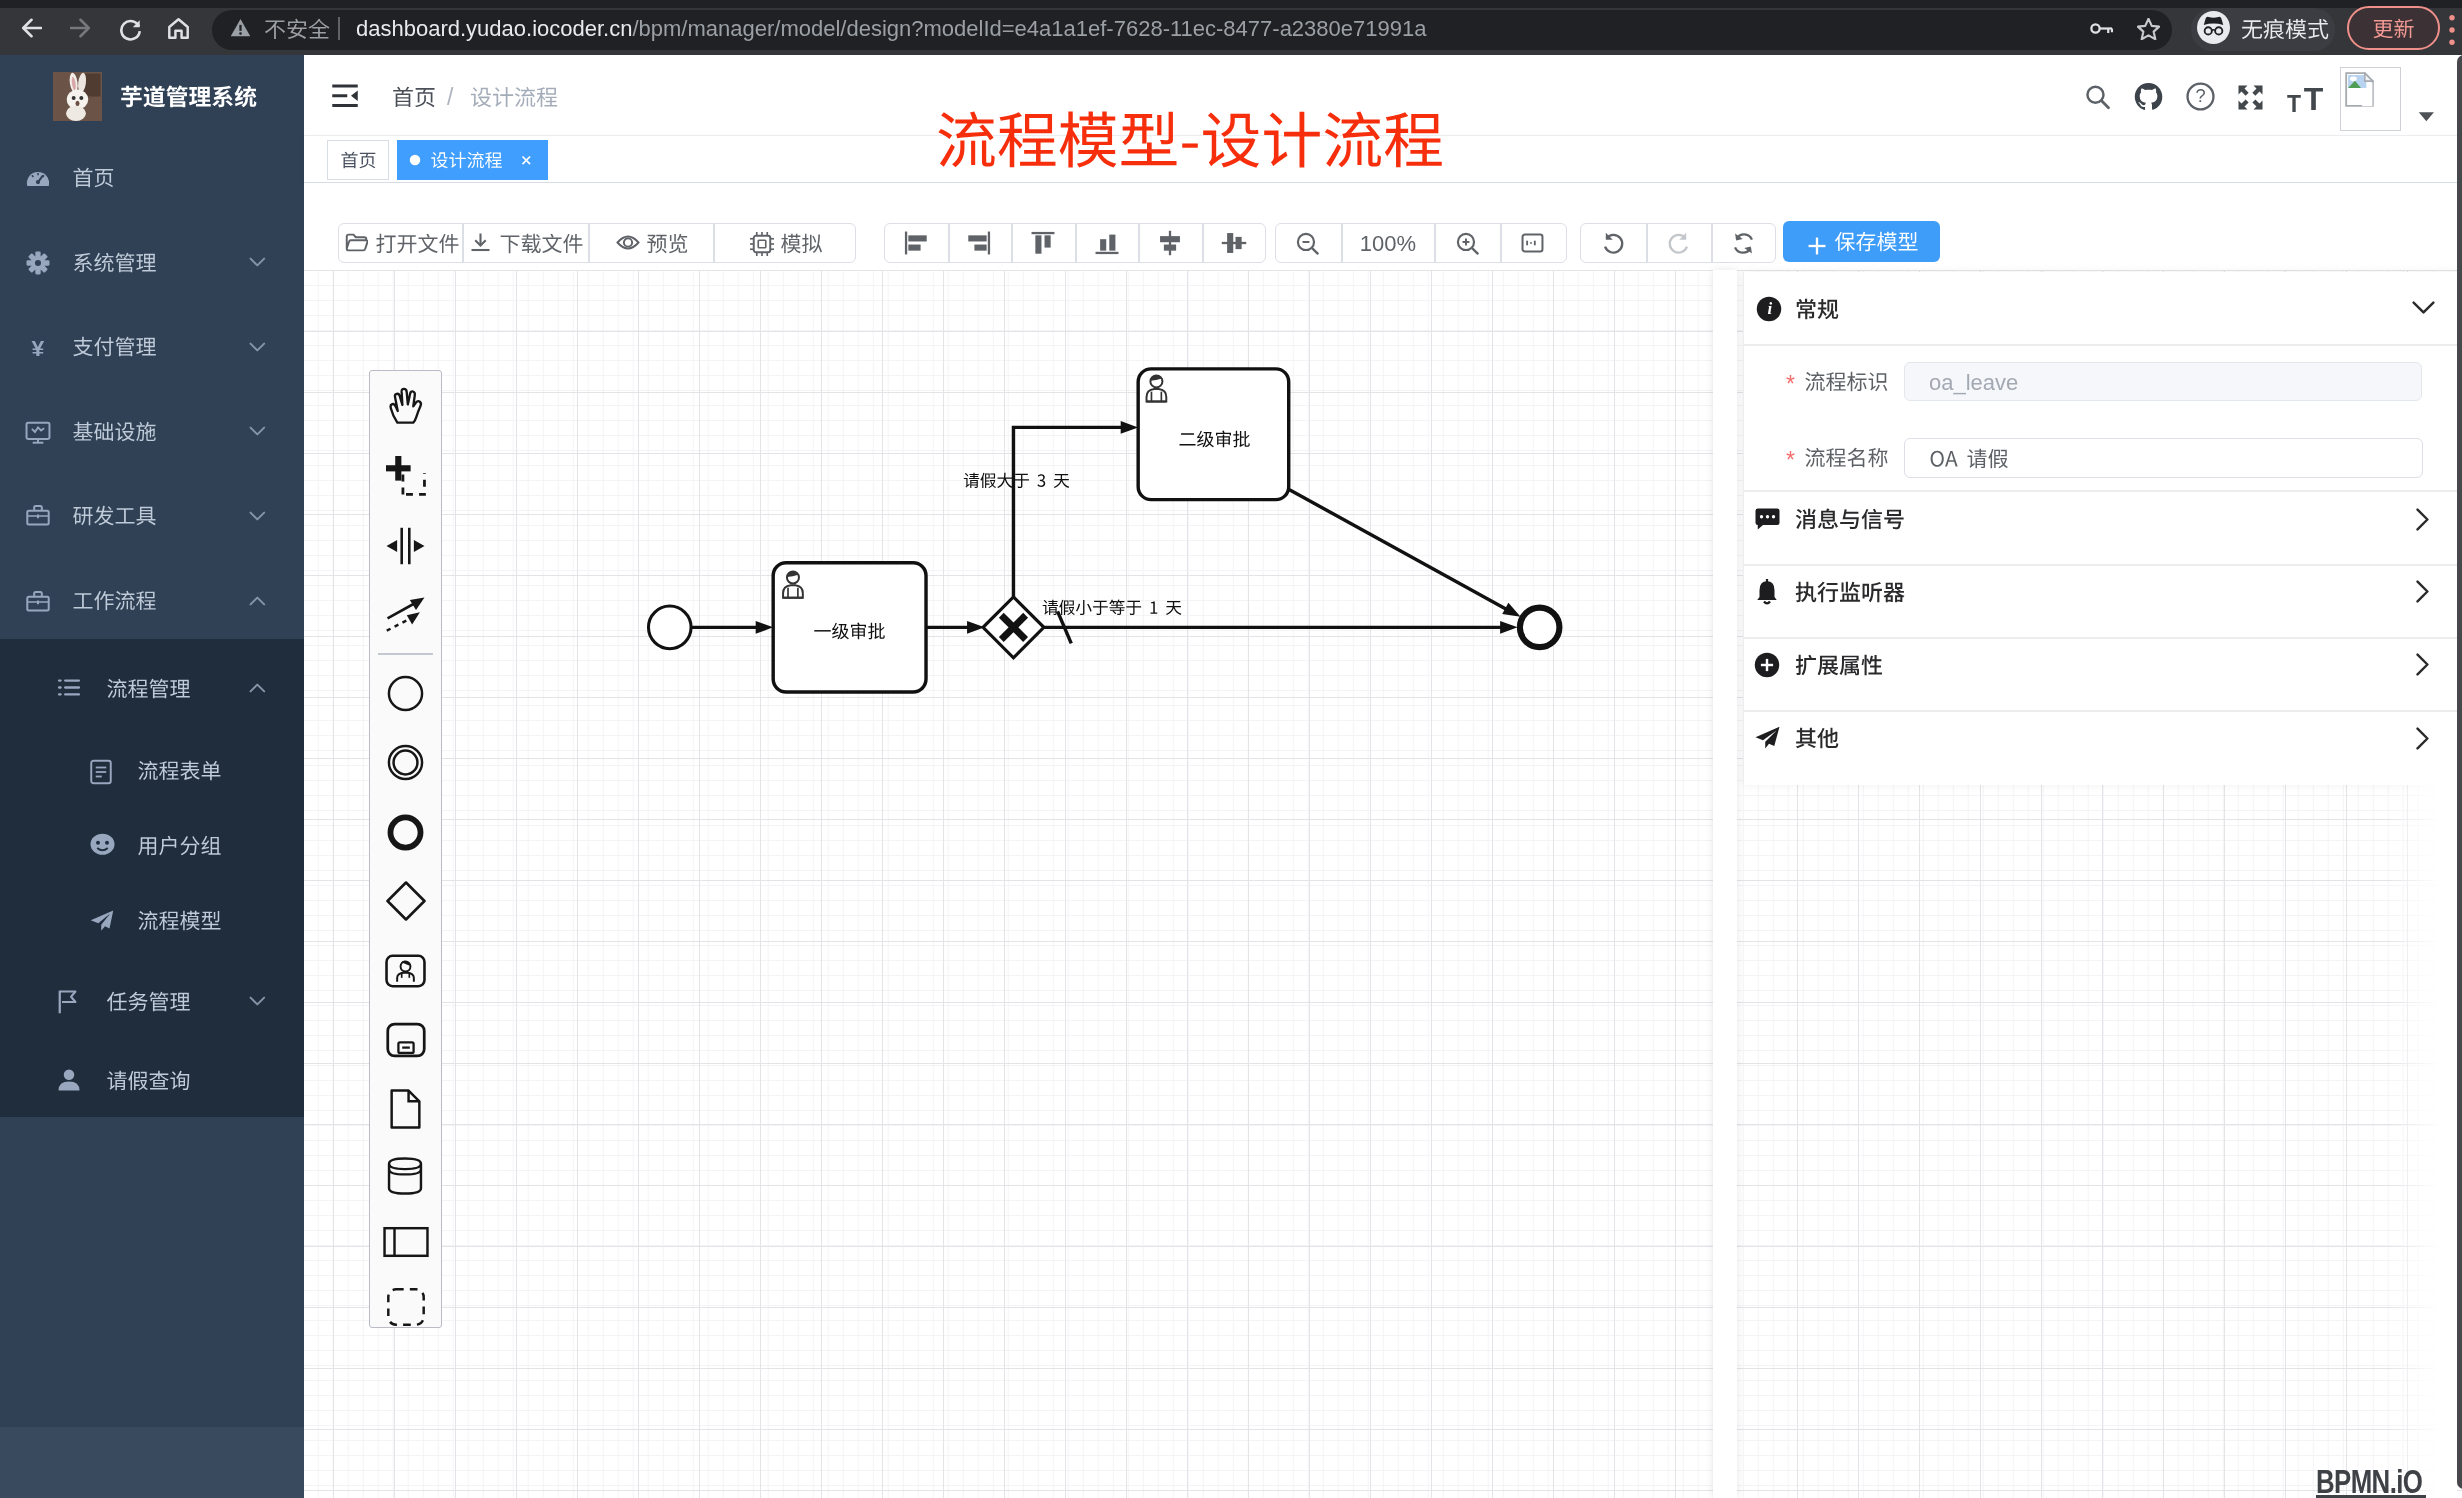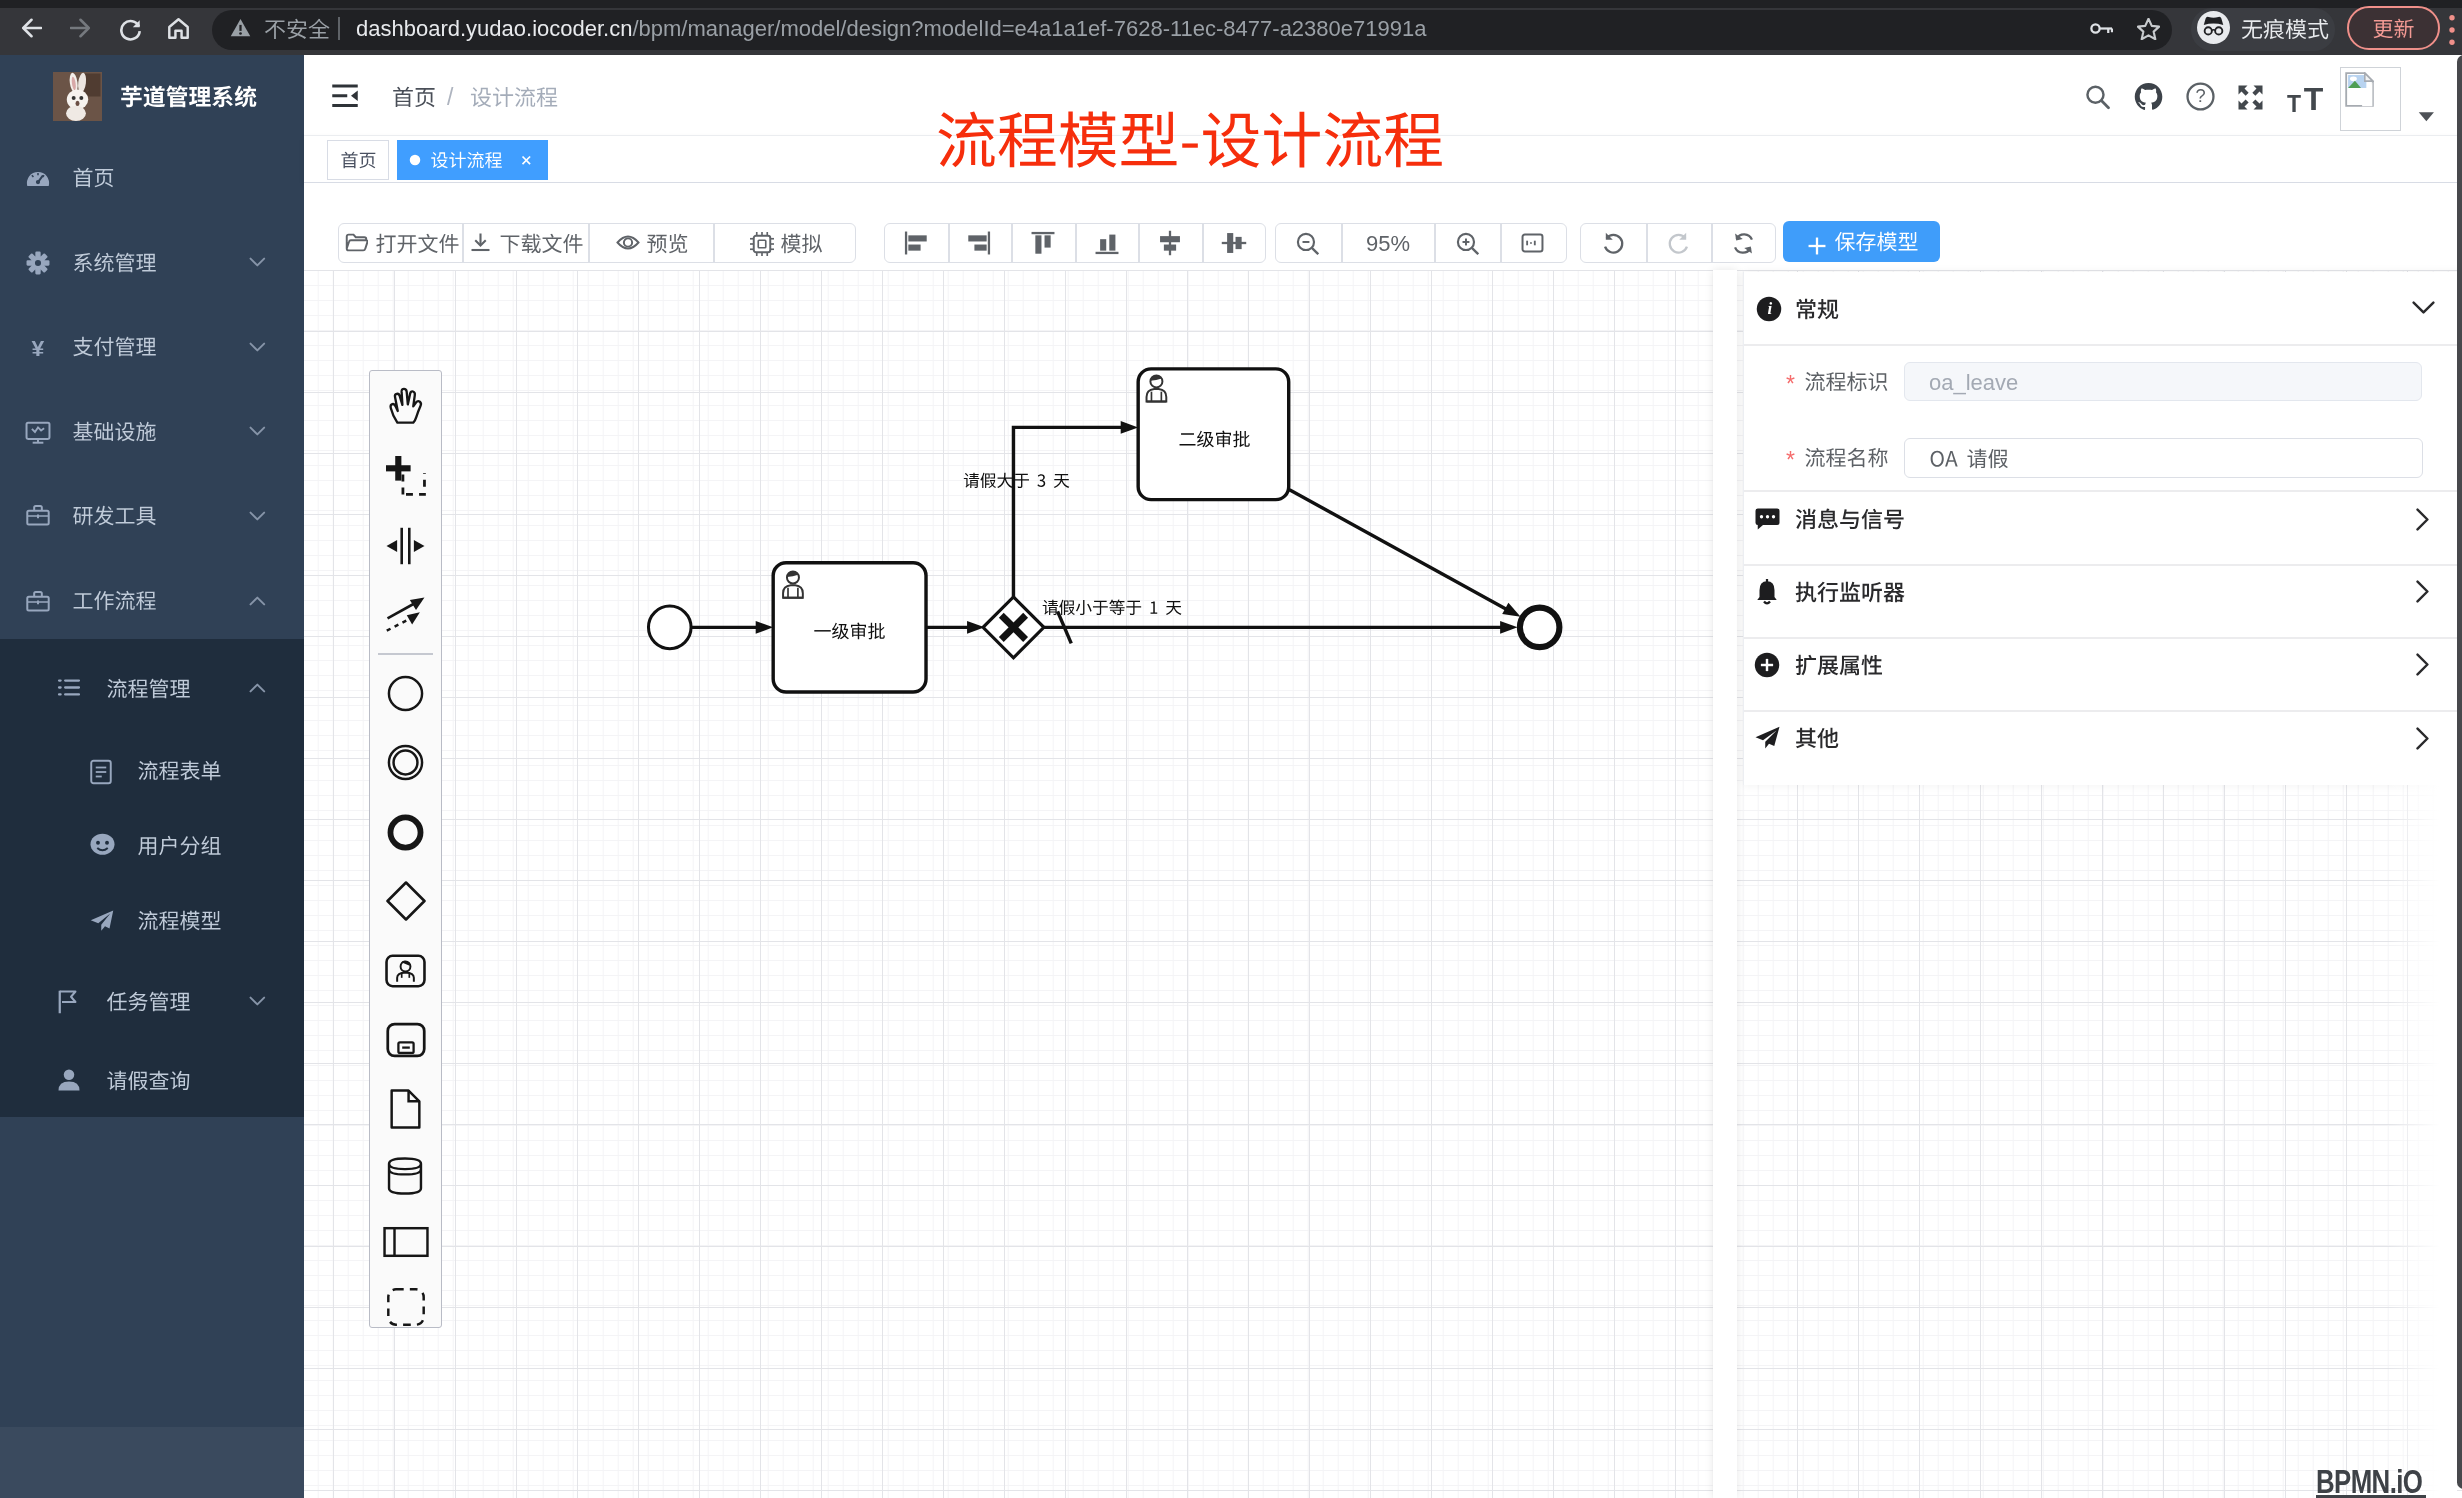--- a/index.html
+++ b/index.html
@@ -356,21 +356,21 @@
         <rect x="4" y="8" width="26" height="8" rx="0" fill="#5f6368"></rect>
         <rect x="9" y="19" width="16" height="8" rx="0" fill="#5f6368"></rect>
       </svg><svg class="ab" style="left:1221px;top:230px;" width="26" height="26" viewBox="0 0 34 34" fill="none">
         <line x1="1" y1="17" x2="33" y2="17" stroke="#5f6368" stroke-width="3"></line>
         <rect x="8" y="4" width="8" height="26" rx="0" fill="#5f6368"></rect>
         <rect x="19" y="9" width="8" height="16" rx="0" fill="#5f6368"></rect>
       </svg><div class="ab" style="left:1275px;top:223px;width:292px;height:40px;background:#fff;border:1.5px solid #dcdfe6;border-radius:6px"></div><div class="ab" style="left:1341px;top:223px;width:1.5px;height:40px;background:#dcdfe6"></div><div class="ab" style="left:1434px;top:223px;width:1.5px;height:40px;background:#dcdfe6"></div><div class="ab" style="left:1500px;top:223px;width:1.5px;height:40px;background:#dcdfe6"></div><svg class="ab" style="left:1296px;top:232px;" width="23" height="23" viewBox="0 0 30 30" fill="none">
         <circle cx="13" cy="13" r="10.5" fill="none" stroke="#5f6368" stroke-width="2.8"></circle>
         <line x1="21" y1="21" x2="29" y2="29" stroke="#5f6368" stroke-width="3"></line>
         <line x1="8.5" y1="13" x2="17.5" y2="13" stroke="#5f6368" stroke-width="2.6"></line>
-      </svg><div class="ab" style="left:1341px;top:231px;width:94px;height:24px;text-align:center;font-size:22px;color:#5f6368">95%</div><svg class="ab" style="left:1456px;top:232px;" width="23" height="23" viewBox="0 0 30 30" fill="none">
+      </svg><div class="ab" style="left:1341px;top:231px;width:94px;height:24px;text-align:center;font-size:22px;color:#5f6368">100%</div><svg class="ab" style="left:1456px;top:232px;" width="23" height="23" viewBox="0 0 30 30" fill="none">
         <circle cx="13" cy="13" r="10.5" fill="none" stroke="#5f6368" stroke-width="2.8"></circle>
         <line x1="21" y1="21" x2="29" y2="29" stroke="#5f6368" stroke-width="3"></line>
         <line x1="8.5" y1="13" x2="17.5" y2="13" stroke="#5f6368" stroke-width="2.6"></line>
         <line x1="13" y1="8.5" x2="13" y2="17.5" stroke="#5f6368" stroke-width="2.6"></line>
       </svg><svg class="ab" style="left:1521px;top:233px;" width="23" height="20" viewBox="0 0 30 26" fill="none">
         <rect x="2" y="2" width="26" height="22" rx="3" fill="none" stroke="#5f6368" stroke-width="2.6"></rect>
         <line x1="8" y1="10" x2="8" y2="16" stroke="#5f6368" stroke-width="2.4"></line>
         <line x1="13" y1="12" x2="13" y2="14" stroke="#5f6368" stroke-width="2.4"></line>
         <line x1="18" y1="10" x2="18" y2="16" stroke="#5f6368" stroke-width="2.4"></line>
       </svg><div class="ab" style="left:1580px;top:223px;width:196px;height:40px;background:#fff;border:1.5px solid #dcdfe6;border-radius:6px"></div><div class="ab" style="left:1646px;top:223px;width:1.5px;height:40px;background:#dcdfe6"></div><div class="ab" style="left:1711px;top:223px;width:1.5px;height:40px;background:#dcdfe6"></div><svg class="ab" style="left:1602px;top:232px;" width="23" height="23" viewBox="0 0 30 30" fill="none">

